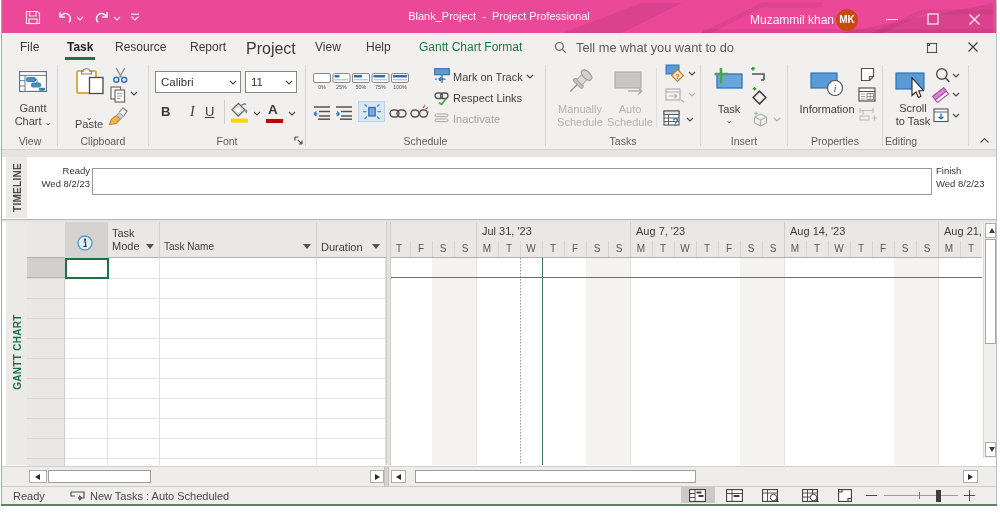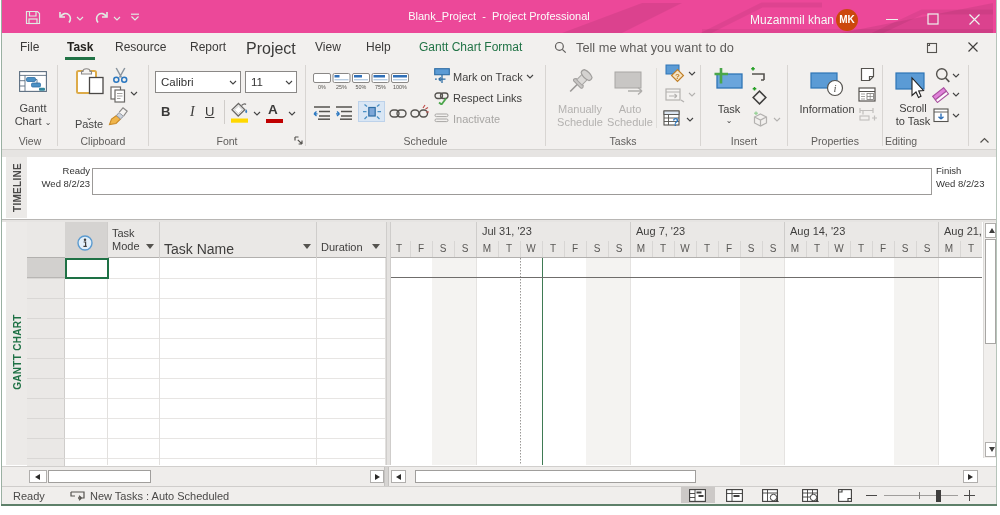--- a/index.html
+++ b/index.html
@@ -435,21 +435,21 @@
     <div class="abs" style="left:157px;top:0;width:1px;height:36px;background:#cfcdcb;"></div>
     <div class="abs" style="left:314px;top:0;width:1px;height:36px;background:#cfcdcb;"></div>
     <div class="abs" style="left:63px;top:0;width:42px;height:36px;background:#d5d3d1;"></div>
     <svg class="abs" style="left:75px;top:13px;" width="16" height="16" viewBox="0 0 16 16">
       <circle cx="8" cy="8" r="7" fill="#e3f0fa" stroke="#5b9bd0" stroke-width="1.4"></circle>
       <circle cx="8" cy="4.7" r="1.25" fill="#3f3e3d"></circle>
       <path d="M6.6 7 H8.6 V11.2 M6.4 11.4 H9.8" stroke="#3f3e3d" stroke-width="1.2" fill="none"></path>
     </svg>
     <div class="tx" style="left:110px;top:5px;font-size:11px;color:#3f3e3d;line-height:13px;">Task<br>Mode</div>
     <div class="abs" style="left:144px;top:22px;width:0;height:0;border-left:4px solid transparent;border-right:4px solid transparent;border-top:5px solid #55534f;"></div>
-    <div class="tx" style="left:162px;top:19px;font-size:14px;color:#3f3e3d;">Task Name</div>
+    <div class="tx" style="left:162px;top:19px;font-size:10px;color:#3f3e3d;">Task Name</div>
     <div class="abs" style="left:301px;top:22px;width:0;height:0;border-left:4px solid transparent;border-right:4px solid transparent;border-top:5px solid #55534f;"></div>
     <div class="tx" style="left:319px;top:19px;font-size:11px;color:#3f3e3d;">Duration</div>
     <div class="abs" style="left:370px;top:22px;width:0;height:0;border-left:4px solid transparent;border-right:4px solid transparent;border-top:5px solid #55534f;"></div>
 
     <div class="abs" style="left:25px;top:36px;width:38px;height:208px;background:#eae8e6;border-right:1px solid #cfcdcb;"></div>
     <div class="abs" style="left:25px;top:36px;width:38px;height:20px;background:#d2d0ce;border-bottom:1px solid #b8b6b4;"></div>
 
     <svg class="abs" style="left:25px;top:36px;" width="359" height="208">
       <g stroke="#e7e5e3">
         <path d="M0 20.5 H359 M0 40.5 H359 M0 60.5 H359 M0 80.5 H359 M0 100.5 H359 M0 120.5 H359 M0 140.5 H359 M0 160.5 H359 M0 180.5 H359 M0 200.5 H359"></path>

